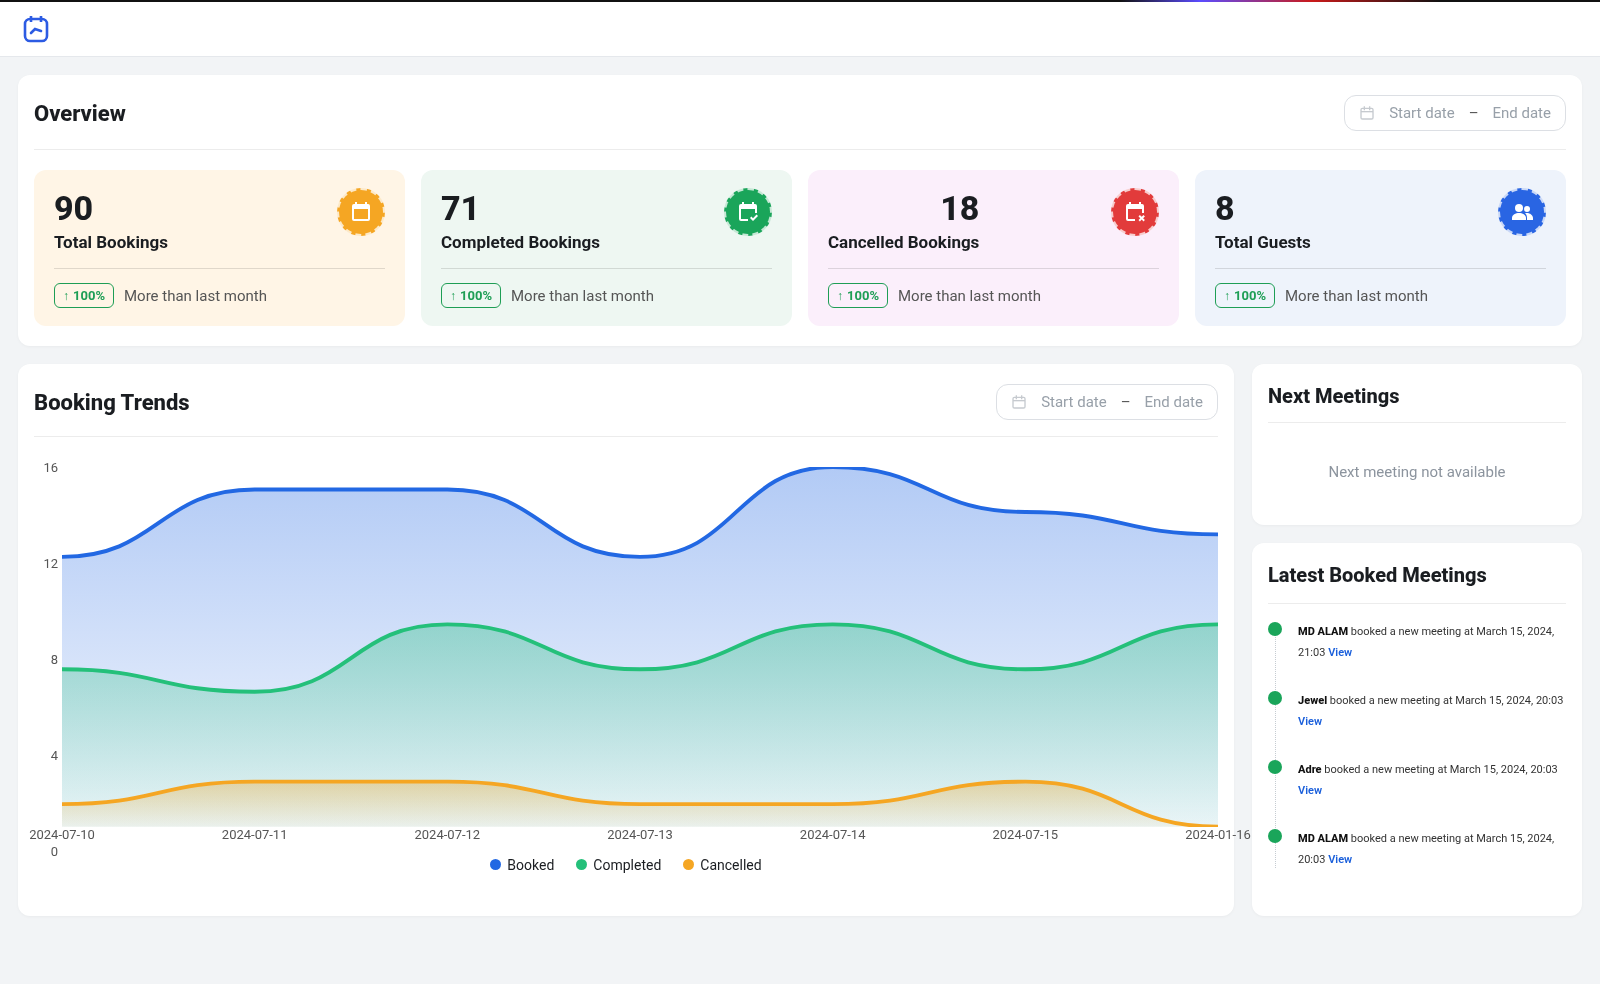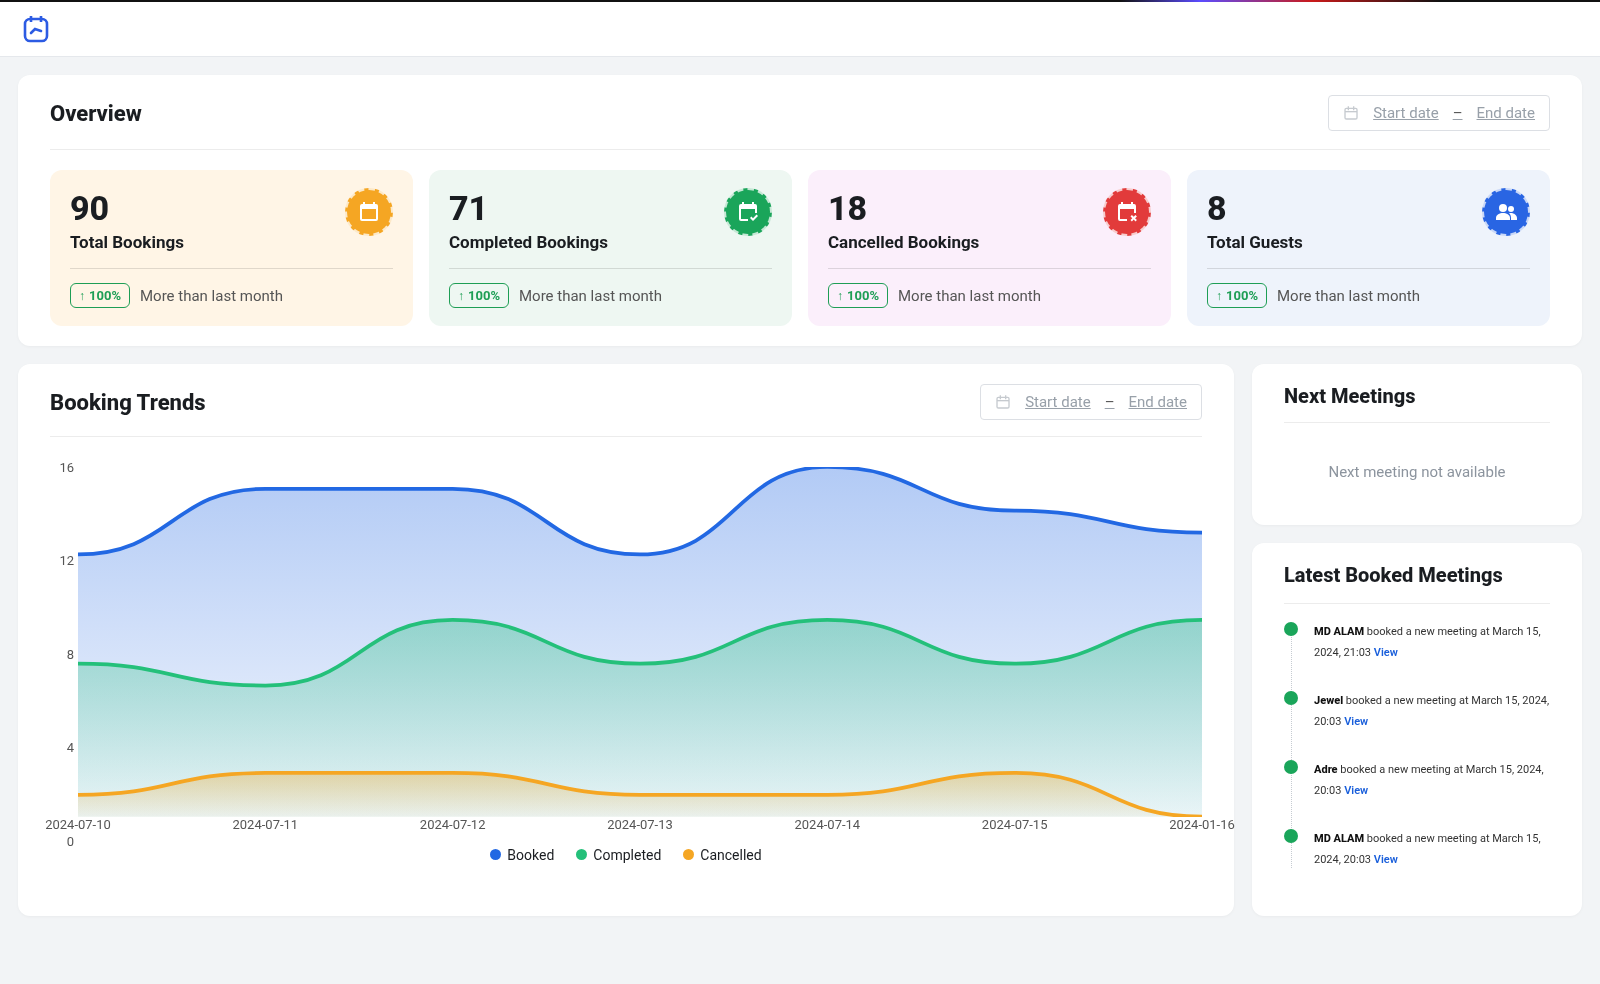--- a/index.html
+++ b/index.html
@@ -4,31 +4,31 @@
 <style>
 * { margin:0; padding:0; box-sizing:border-box; font-family:-apple-system,BlinkMacSystemFont,"Segoe UI",Roboto,sans-serif; }
 body { background:#f2f4f6; color:#1a1d21; }
 .topbar-line { height:2px; background:linear-gradient(90deg,#111 0%,#111 70%,#5b4cff 75%,#ca1a1a 82%,#111 90%); }
 .header { background:#fff; height:55px; display:flex; align-items:center; justify-content:space-between; padding:0 20px; border-bottom:1px solid #e5e8ec; }
 .logo { width:32px; height:32px; color:#2c5be3; }
 .nav { display:flex; gap:8px; }
 .nav-item { padding:10px 20px; border-radius:8px; font-size:17px; font-weight:600; color:#1a1d21; cursor:pointer; }
 .nav-item.active { background:#e8f0fe; color:#1a5fdb; }
 .container { padding:18px; display:flex; flex-direction:column; gap:18px; }
-.card { background:#fff; border-radius:12px; padding:20px 32px; box-shadow:0 1px 3px rgba(0,0,0,.04); }
+.card { background:#fff; border-radius:12px; padding:20px 16px; box-shadow:0 1px 3px rgba(0,0,0,.04); }
 .overview-head { display:flex; justify-content:space-between; align-items:center; border-bottom:1px solid #ececec; padding-bottom:18px; }
 .section-title { font-size:22px; font-weight:800; }
-.daterange { display:flex; align-items:center; border:1px solid #dcdfe4; border-radius:4px; padding:8px 14px; gap:14px; color:#98a0a9; font-size:15px;text-decoration:underline; }
+.daterange { display:flex; align-items:center; border:1px solid #dcdfe4; border-radius:12px; padding:8px 14px; gap:14px; color:#98a0a9; font-size:15px; }
 .daterange .sep { color:#555; }
 .daterange .cal-icon { width:16px; height:16px; opacity:.55; }
 .stats-row { display:grid; grid-template-columns:repeat(4,1fr); gap:16px; margin-top:20px; }
 .stat { border-radius:12px; padding:18px 20px 18px; position:relative; }
 .stat.orange { background:#fff5e6; }
 .stat.green  { background:#eef7f2; }
-.stat.pink   { background:#fbeffb; }
+.stat.pink   { background:#fbeffb;text-align:right; }
 .stat.blue   { background:#eef3fb; }
 .stat .top { display:flex; justify-content:space-between; align-items:flex-start; }
 .stat .num { font-size:34px; font-weight:800; }
 .stat .label { font-size:17px; font-weight:700; margin-top:4px; }
 .stat .divider { border-top:1px solid rgba(0,0,0,.12); margin:16px 0 14px; }
 .stat .botline { display:flex; align-items:center; gap:10px; }
 .pct-badge { display:inline-flex; align-items:center; gap:4px; border:1px solid #1e9e55; color:#1e9e55; font-weight:700; font-size:13px; border-radius:6px; padding:4px 8px; }
 .pct-badge .arrow { font-size:12px; }
 .more-text { font-size:15px; color:#555; }
 .stat-icon { width:48px; height:48px; border-radius:50%; display:flex; align-items:center; justify-content:center; border:2px dashed rgba(255,255,255,.75); }

